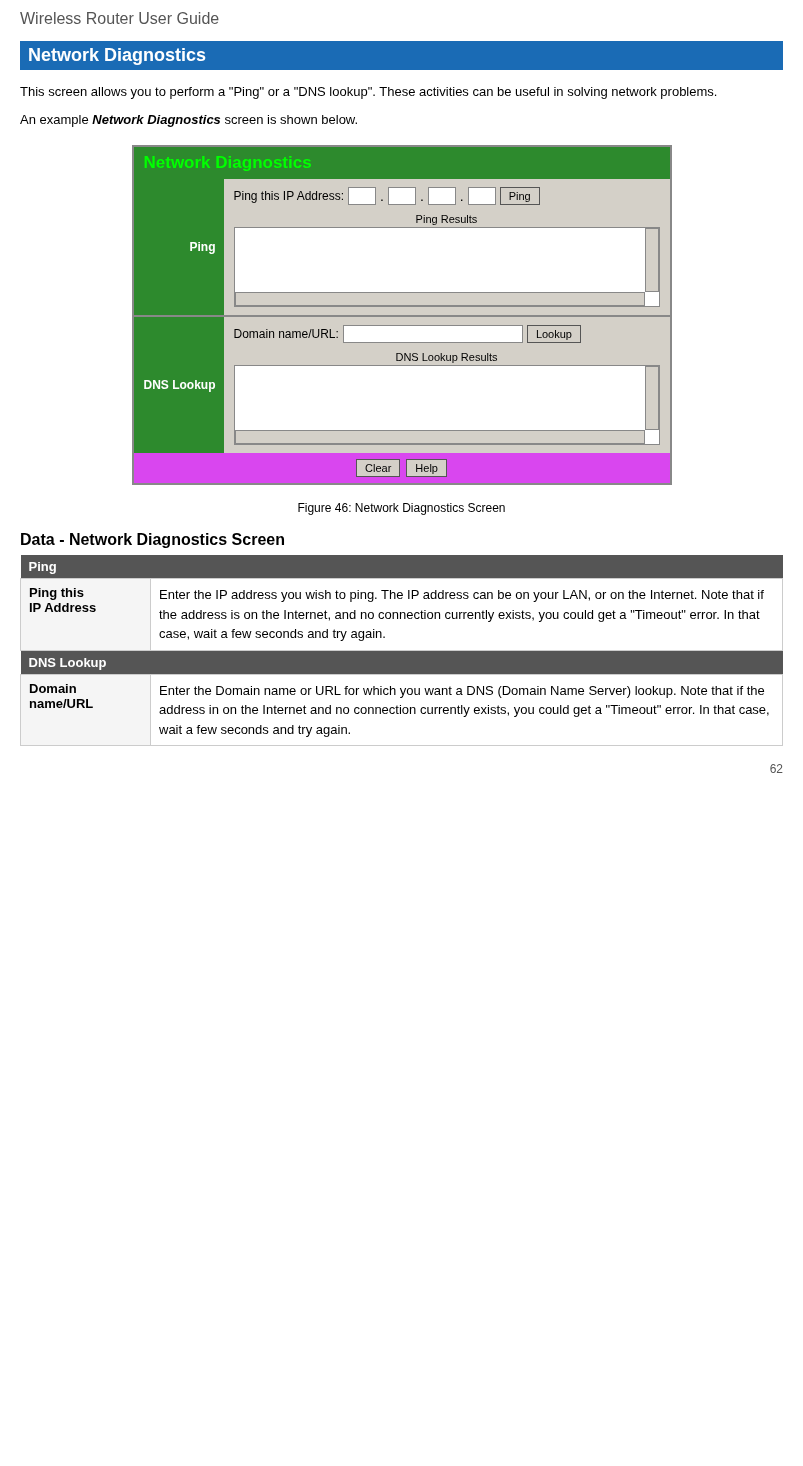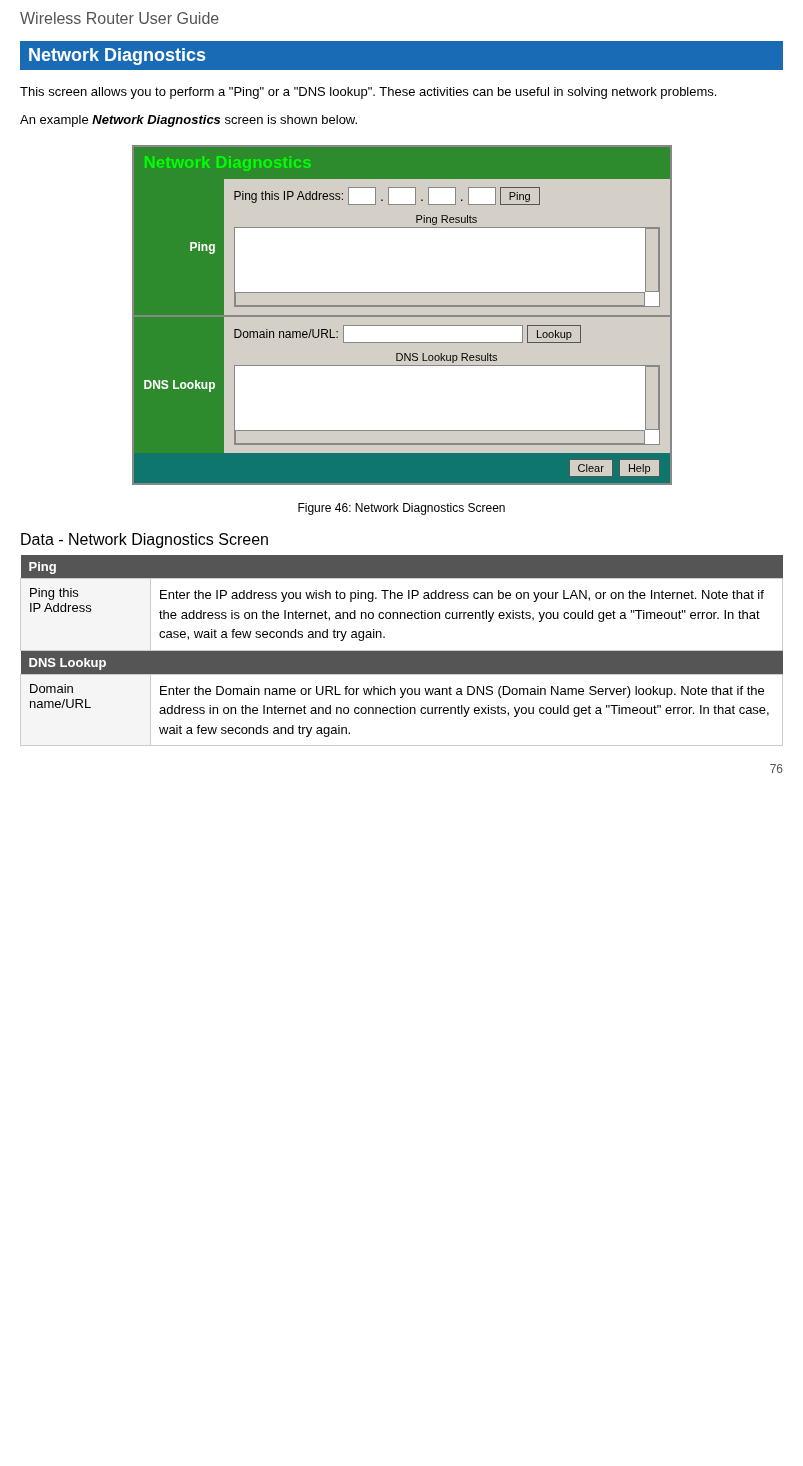--- a/index.html
+++ b/index.html
@@ -150,55 +150,55 @@
       border: 1px solid #888;
       background: #fff;
     }
     .divider-line {
       height: 2px;
       background: #888;
       margin: 0;
     }
     .bottom-buttons {
       display: flex;
-      justify-content: flex-end;
+      justify-content: center;
       gap: 6px;
       padding: 6px 10px;
-      background: #0f766e;
+      background: #d946ef;
     }
     .figure-caption {
       text-align: center;
       font-size: 12px;
       font-weight: normal;
       margin: 8px 0 16px 0;
     }
     .data-section-title {
       font-size: 16px;
-      font-weight: normal;
+      font-weight: bold;
       margin-bottom: 6px;
     }
     .data-table {
       width: 100%;
       border-collapse: collapse;
       font-size: 13px;
     }
     .data-table th.group-header {
       background: #555;
       color: #fff;
       text-align: left;
       padding: 4px 8px;
       font-size: 13px;
     }
     .data-table td {
       border: 1px solid #ccc;
       padding: 6px 8px;
       vertical-align: top;
     }
     .data-table td.field-name {
-      font-weight: normal;
+      font-weight: bold;
       width: 130px;
       background: #f5f5f5;
     }
     .data-table td.field-desc {
       line-height: 1.5;
       margin-top: 10px;
     }
     .page-number {
       text-align: right;
       font-size: 12px;
@@ -309,13 +309,13 @@
   </tr>
 
   <tr>
     <td class="field-name">Domain<br>name/URL</td>
     <td class="field-desc">Enter the Domain name or URL for which you want a DNS (Domain Name Server) lookup. Note that if the address in on the Internet and no connection currently exists, you could get a "Timeout" error. In that case, wait a few seconds and try again.</td>
   </tr>
 
 </tbody>
   </table>
 
-<div class="page-number">76</div>
+<div class="page-number">62</div>
 
 </body></html>

